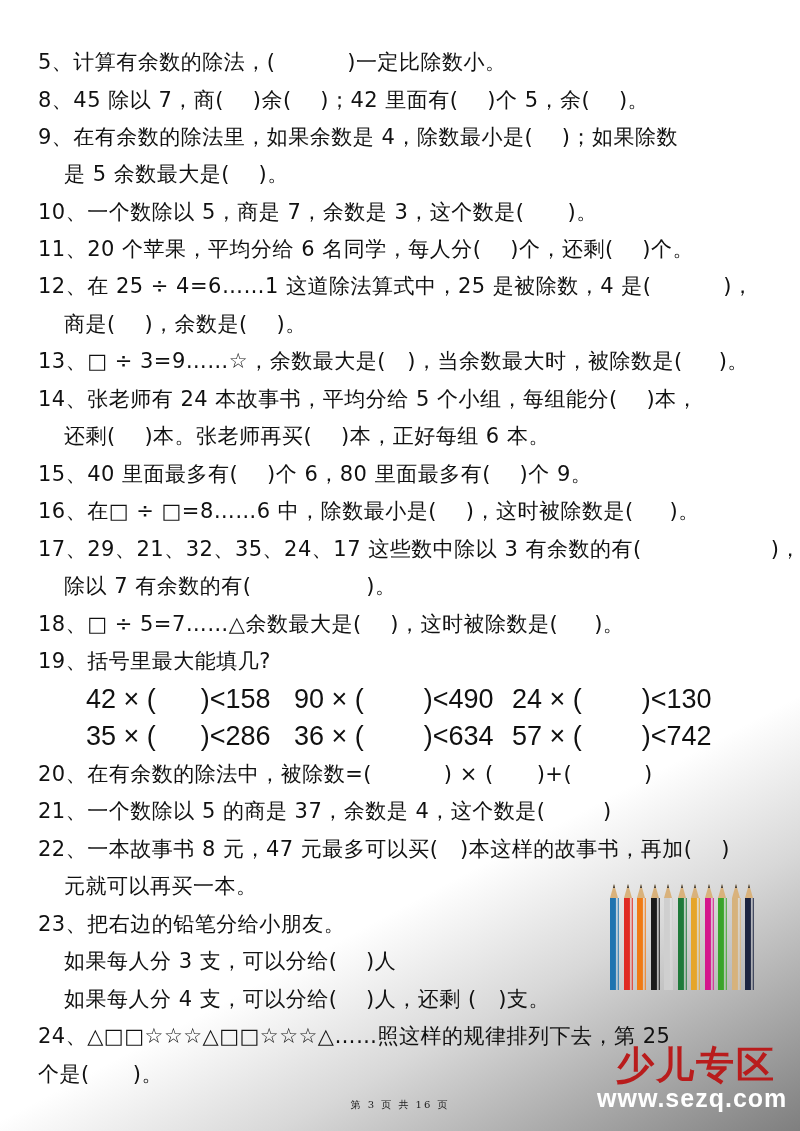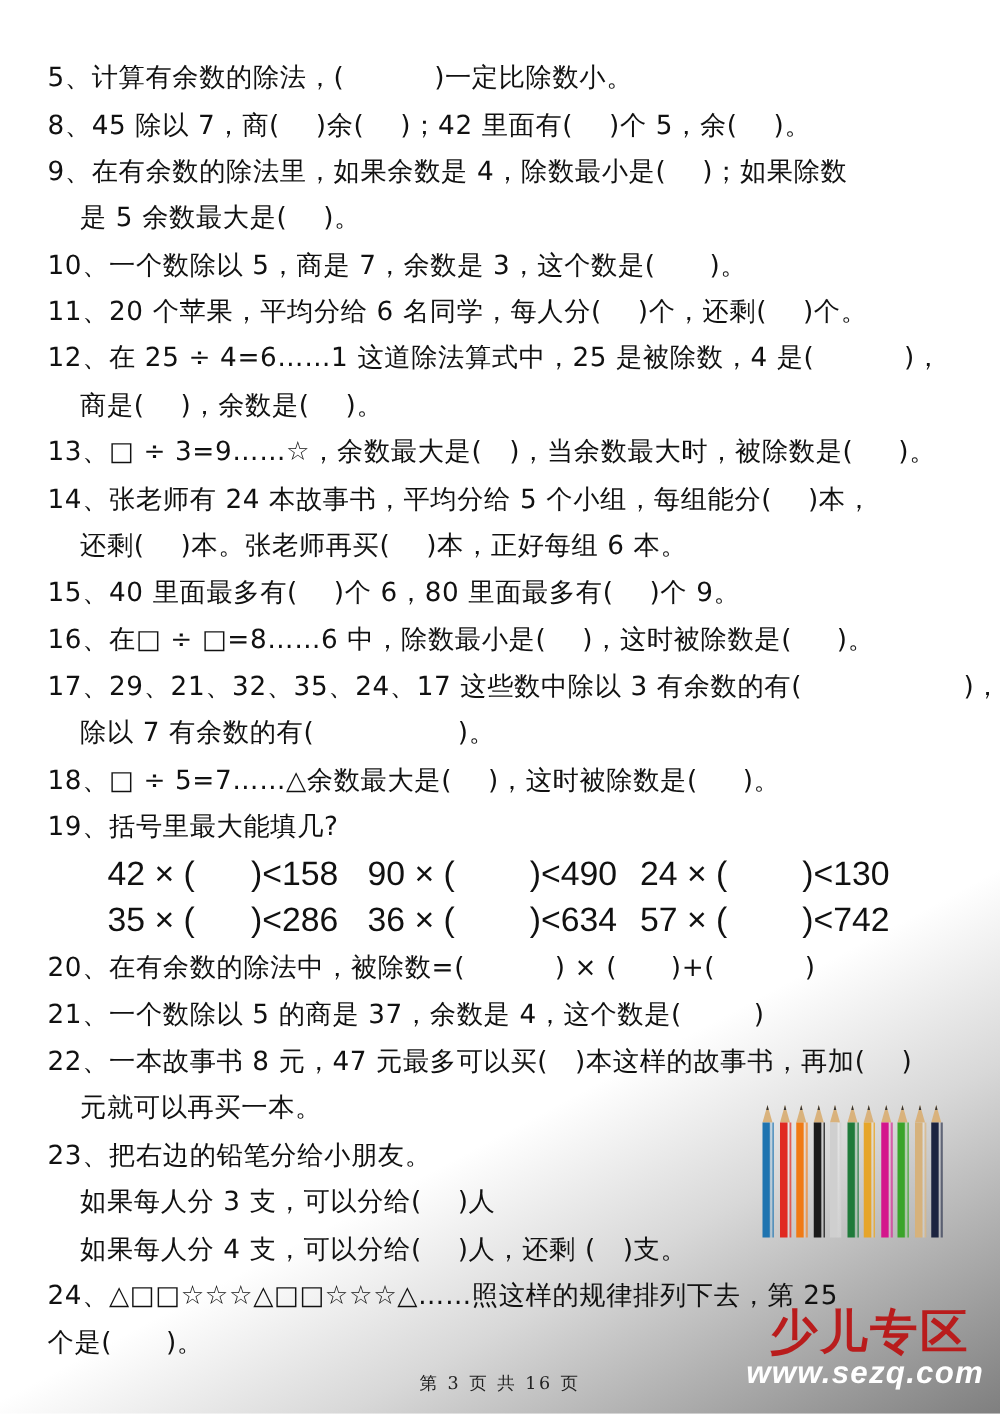--- a/index.html
+++ b/index.html
@@ -34,33 +34,32 @@
       width: 0; height: 0; border-left: 4.5px solid transparent; border-right: 4.5px solid transparent;
       border-bottom: 14px solid #d9b27c; position: absolute; top: 0; left: 0;
     }
     .pencil .lead {
       width: 0; height: 0; border-left: 1.5px solid transparent; border-right: 1.5px solid transparent;
       border-bottom: 4px solid #333; position: absolute; top: 0; left: 3px;
     }
     .pencil .body { position: absolute; top: 14px; left: 0; width: 9px; height: 92px; }
     .footer {
       position: absolute; left: 0; width: 800px; top: 1098px; text-align: center;
-      font-size: 14px; color: #222; letter-spacing: 2px;
+      font-size: 10px; color: #222; letter-spacing: 2px;
       font-family: "DejaVu Serif", serif;
     }
     .wm-cn {
       position: absolute; left: 616px; top: 1040px; font-size: 38px; font-weight: bold;
       color: #b91c1c; letter-spacing: 2px;
       font-family: "DejaVu Sans", sans-serif;
     }
     .wm-url {
       position: absolute; left: 597px; top: 1084px; font-size: 25px; font-weight: bold;
       color: #ffffff; letter-spacing: 1px;
       font-family: "Liberation Sans", sans-serif;
-      font-style: italic;
     }
   </style>
 </head>
 <body>
 
 <div class="bg-shade"></div>
 
 <div class="page">
   <div class="line" style="top:48px">5、计算有余数的除法，(          )一定比除数小。</div>
   <div class="line" style="top:86px">8、45 除以 7，商(    )余(    )；42 里面有(    )个 5，余(    )。</div>

